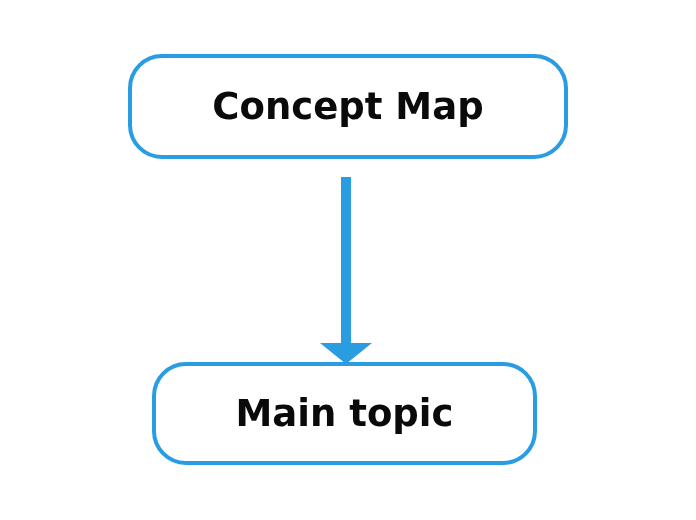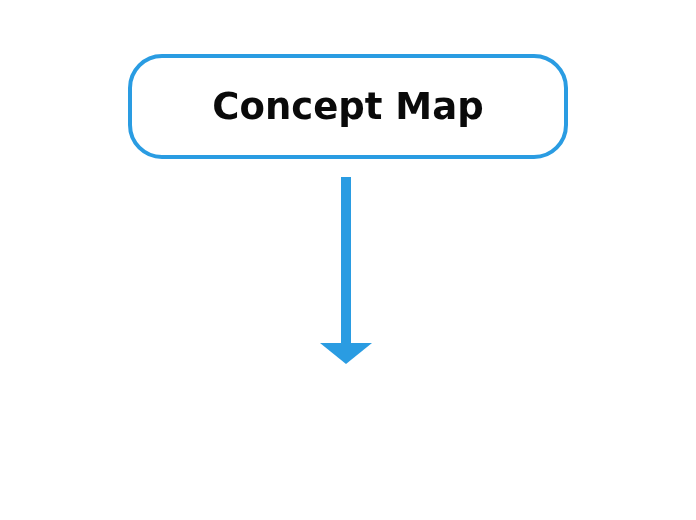--- a/index.html
+++ b/index.html
@@ -68,14 +68,17 @@
 
   <svg class="edge-layer" width="696" height="520" viewBox="0 0 696 520" aria-hidden="true">
     <line class="edge-shaft" x1="346" y1="177" x2="346" y2="346"></line>
     <polygon class="edge-head" points="320,343 372,343 346,364"></polygon>
   </svg>
 
   <div class="node node-top">
     <span class="node-label">Concept Map</span>
   </div>
 
+  <div class="node node-bottom">
+    <span class="node-label">Main topic</span>
+  </div>
 
 </div>
 
 </body></html>

